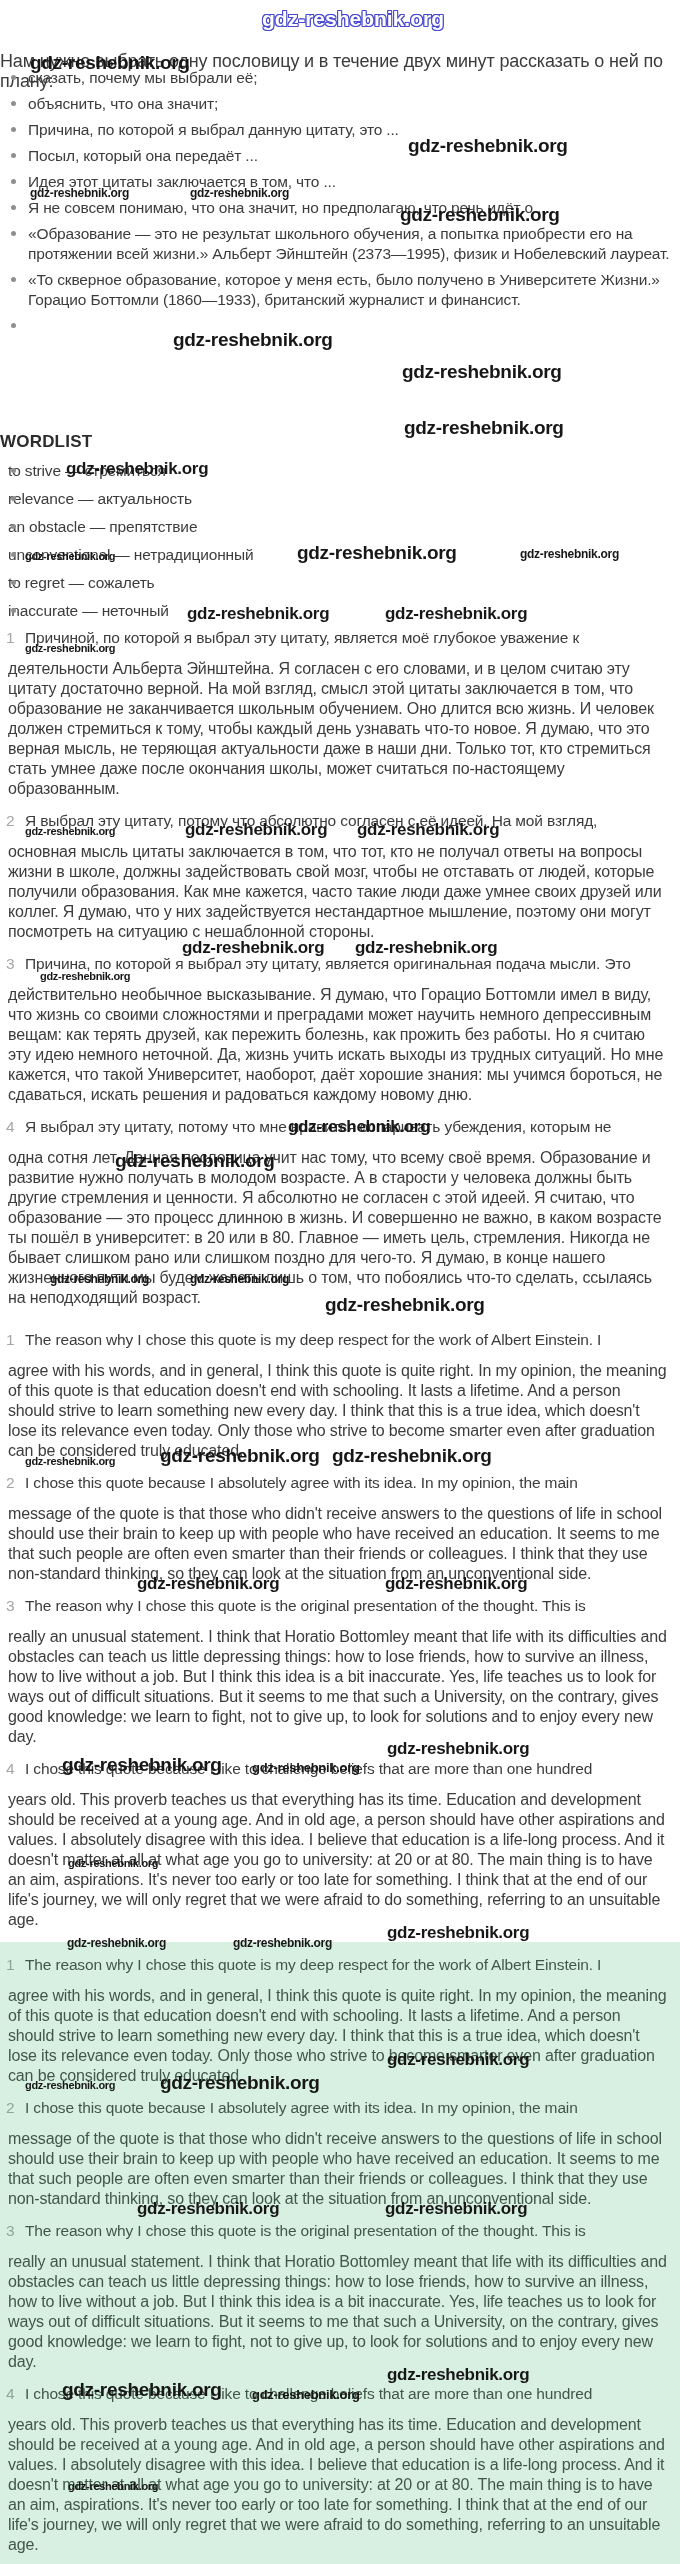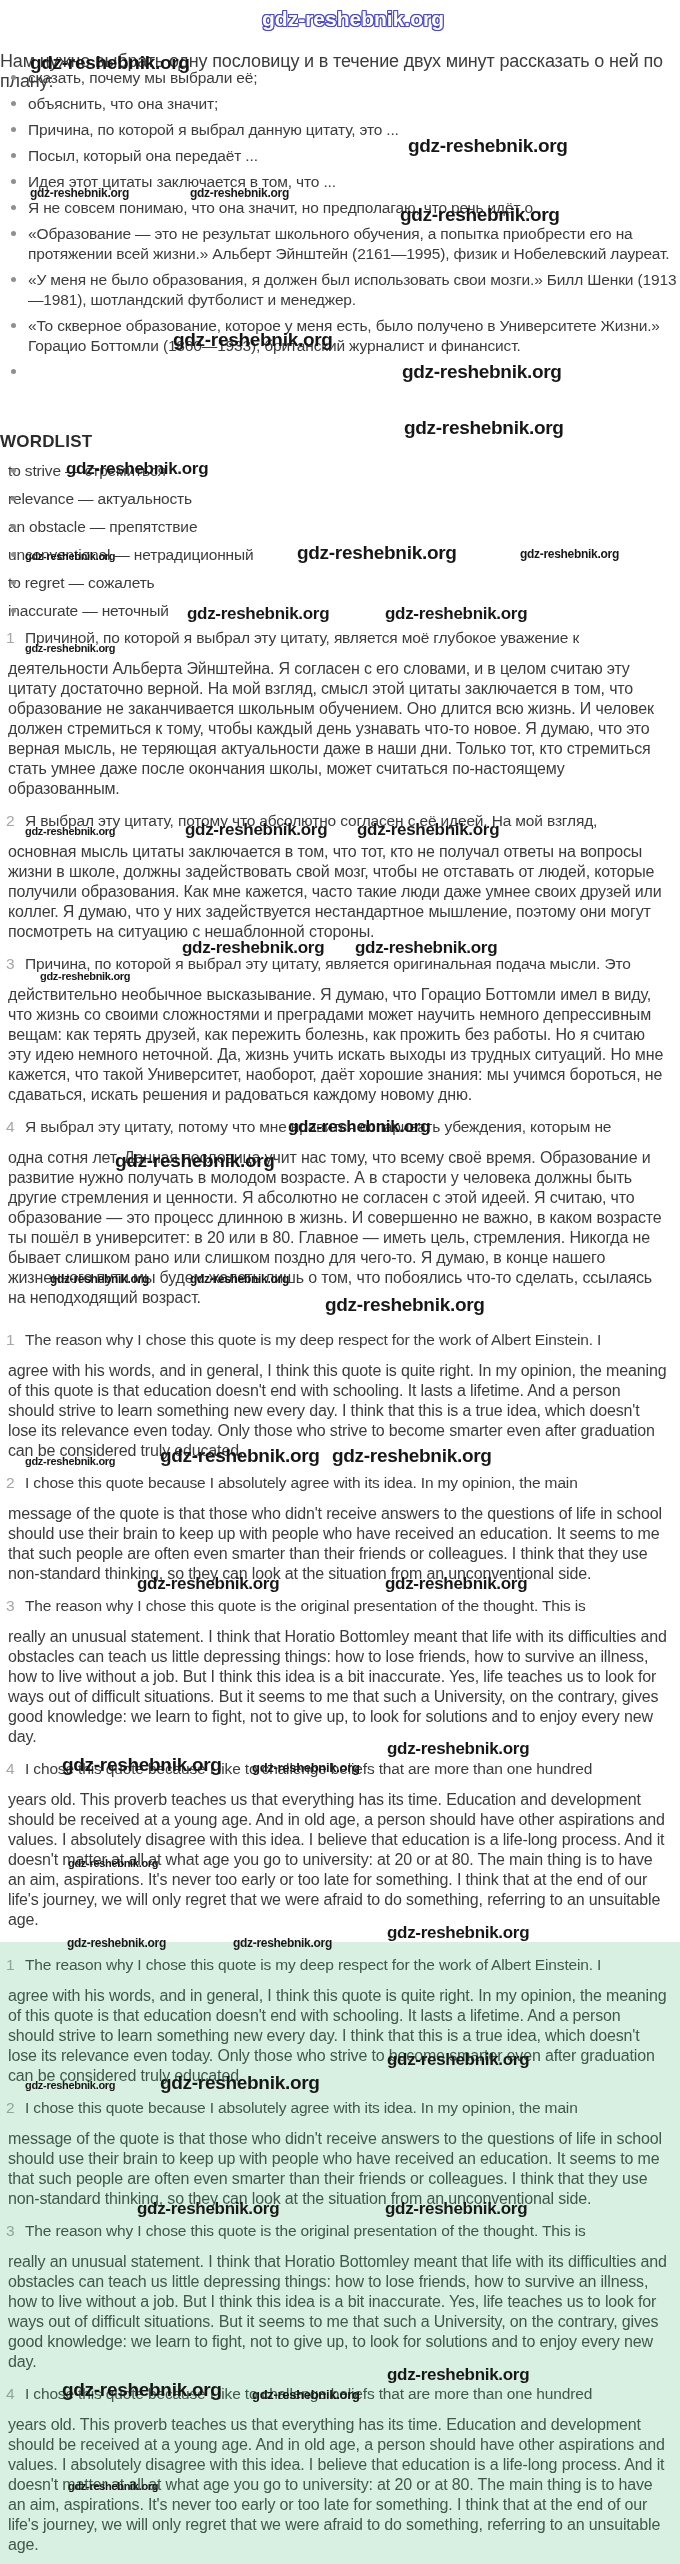--- a/index.html
+++ b/index.html
@@ -93,22 +93,21 @@
 
   <p class="abs intro">Нам нужно выбрать одну пословицу и в течение двух минут рассказать о ней по плану:</p>
 
   <ul class="abs bullets plan" id="plan-list">
       <li><span class="dot"></span><span class="bt">сказать, почему мы выбрали её;</span></li>
       <li><span class="dot"></span><span class="bt">объяснить, что она значит;</span></li>
       <li><span class="dot"></span><span class="bt">Причина, по которой я выбрал данную цитату, это ...</span></li>
       <li><span class="dot"></span><span class="bt">Посыл, который она передаёт ...</span></li>
       <li><span class="dot"></span><span class="bt">Идея этот цитаты заключается в том, что ...</span></li>
       <li><span class="dot"></span><span class="bt">Я не совсем понимаю, что она значит, но предполагаю, что речь идёт о ...</span></li>
-      <li><span class="dot"></span><span class="bt">«Образование — это не результат школьного обучения, а попытка приобрести его на протяжении всей жизни.» Альберт Эйнштейн (2161—1995), физик и Нобелевский лауреат.</span></li>
-      <li><span class="dot"></span><span class="bt">«У меня не было образования, я должен был использовать свои мозги.» Билл Шенки (1913—1981), шотландский футболист и менеджер.</span></li>
+      <li><span class="dot"></span><span class="bt">«Образование — это не результат школьного обучения, а попытка приобрести его на протяжении всей жизни.» Альберт Эйнштейн (2373—1995), физик и Нобелевский лауреат.</span></li>
       <li><span class="dot"></span><span class="bt">«То скверное образование, которое у меня есть, было получено в Университете Жизни.» Горацио Боттомли (1860—1933), британский журналист и финансист.</span></li>
       <li><span class="dot"></span></li>
     </ul>
 
   <h2 class="abs wl-title">WORDLIST</h2>
 
   <ul class="abs bullets wordlist" id="wordlist-list">
       <li><span class="dot"></span><span class="bt">to strive — стремиться</span></li>
       <li><span class="dot"></span><span class="bt">relevance — актуальность</span></li>
       <li><span class="dot"></span><span class="bt">an obstacle — препятствие</span></li>

